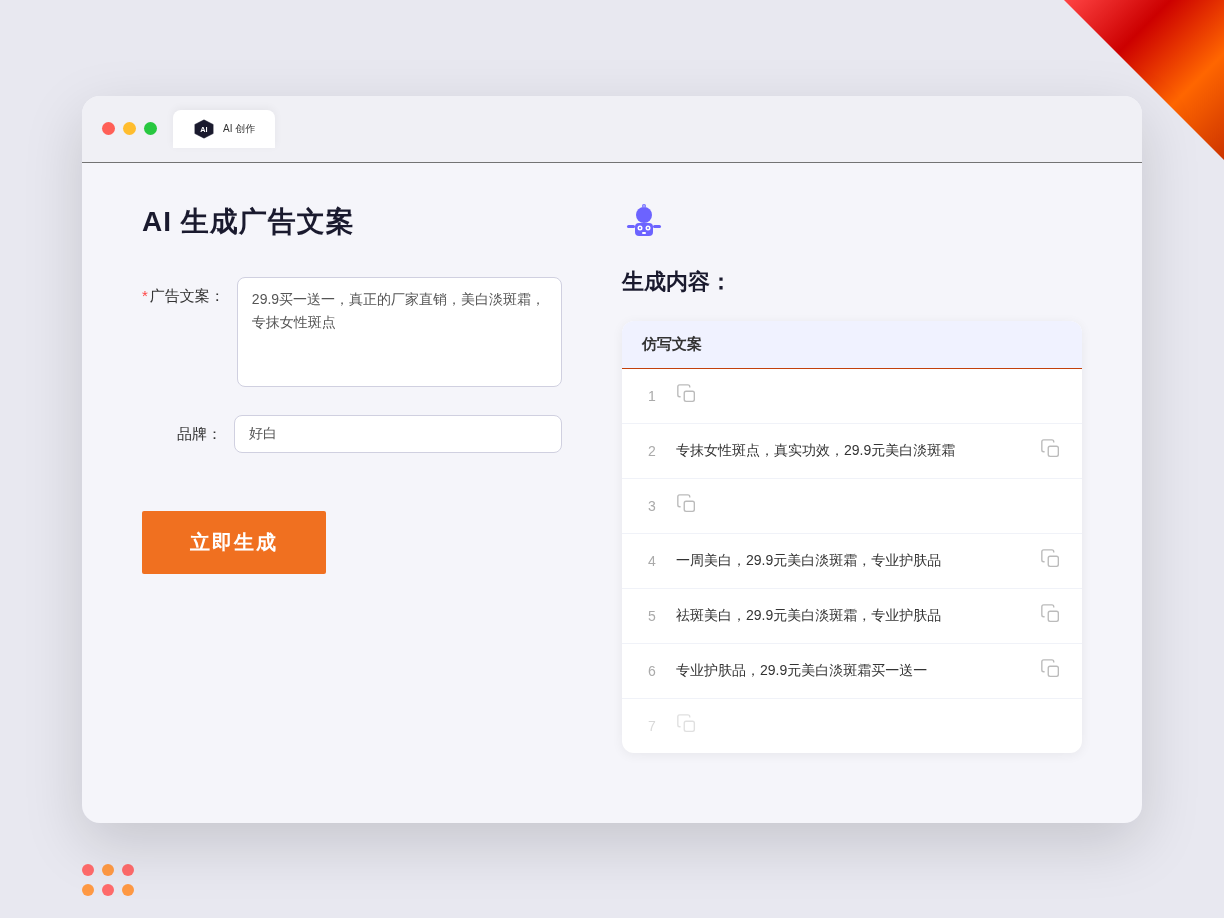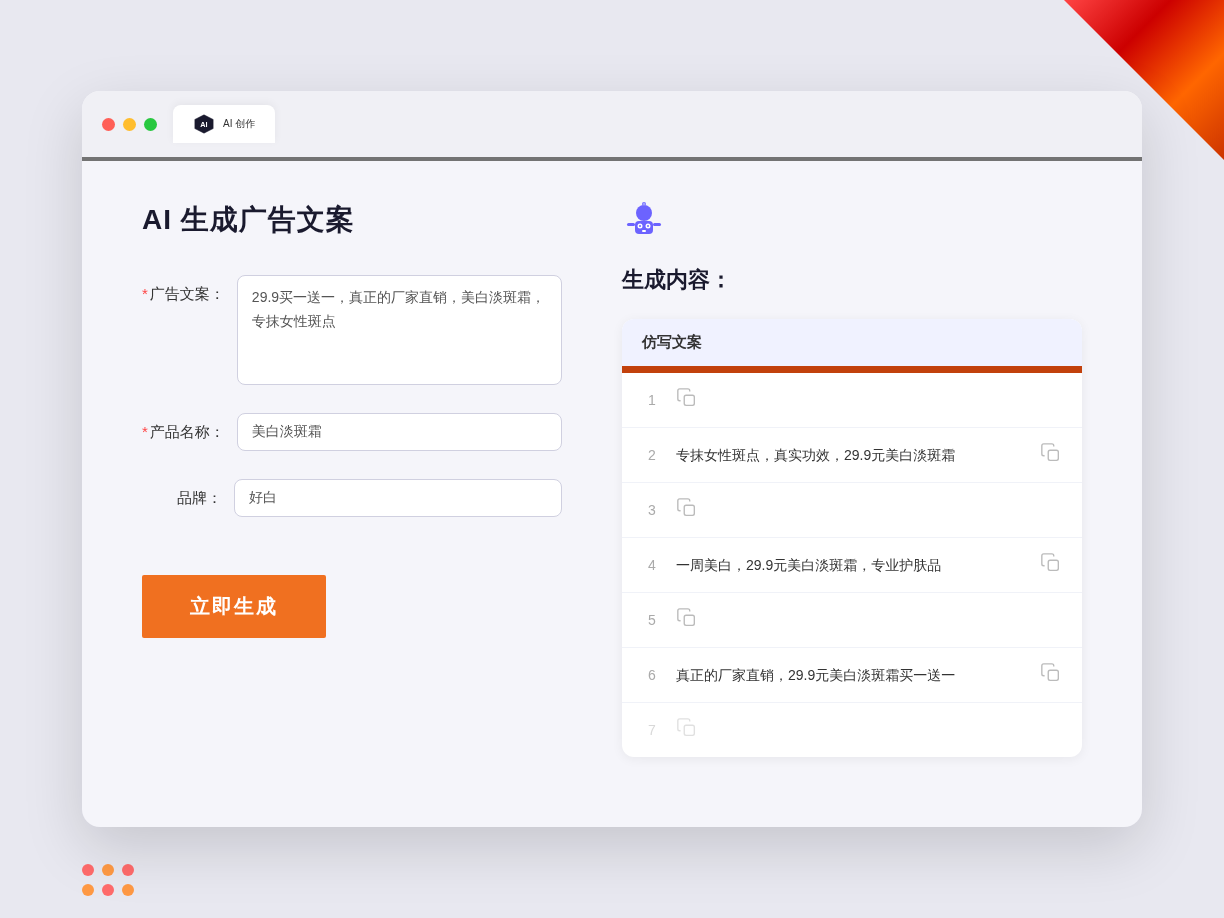--- a/index.html
+++ b/index.html
@@ -54,21 +54,21 @@
       position: relative;
       z-index: 1;
     }
 
     .browser-titlebar {
       background: #f0f0f5;
       padding: 14px 20px;
       display: flex;
       align-items: center;
       gap: 16px;
-      border-bottom: 4px solid #737373;
+      border-bottom: 1px solid #737373;
     }
 
     .traffic-lights {
       display: flex;
       gap: 8px;
       align-items: center;
     }
 
     .traffic-light {
       width: 13px;
@@ -203,21 +203,21 @@
       overflow: hidden;
       box-shadow: 0 2px 12px rgba(0,0,0,0.06);
     }
 
     .results-header {
       background: #f0f2ff;
       padding: 14px 20px;
       font-size: 15px;
       font-weight: 600;
       color: #333;
-      border-bottom: 7px solid #c2410c;
+      border-bottom: 1px solid #c2410c;
     }
 
     .result-row {
       display: flex;
       align-items: center;
       padding: 14px 20px;
       border-bottom: 1px solid #f0f2f8;
       gap: 14px;
     }
 
@@ -292,26 +292,20 @@
 
       
       <div class="form-group">
         <label class="form-label">
           <span class="required-star">*</span><span>广告文案：</span>
         </label>
         <textarea class="form-input" style="">29.9买一送一，真正的厂家直销，美白淡斑霜，专抹女性斑点</textarea>
       </div>
 
       
-      <div class="form-group">
-        <label class="form-label">
-          <span class="required-star">*</span><span>产品名称：</span>
-        </label>
-        <input type="text" class="form-input" value="美白淡斑霜" style="">
-      </div>
 
       
       <div class="form-group">
         <label class="form-label">品牌：</label>
         <input type="text" class="form-input" value="好白" style="">
       </div>
 
       
       <button class="generate-btn">立即生成</button>
     </div>
@@ -368,28 +362,29 @@
             <div class="result-row">
               <span class="result-num">4</span>
               <span class="result-text">一周美白，29.9元美白淡斑霜，专业护肤品</span>
               <span><svg class="copy-icon" viewBox="0 0 24 24" fill="none" stroke="currentColor" stroke-width="1.5" xmlns="http://www.w3.org/2000/svg">
       <rect x="9" y="9" width="11" height="11" rx="2" stroke="currentColor"></rect>
       <path d="M5 15H4a2 2 0 01-2-2V4a2 2 0 012-2h9a2 2 0 012 2v1" stroke="currentColor"></path>
     </svg></span>
             </div>
             <div class="result-row">
               <span class="result-num">5</span>
+              <span class="result-text">祛斑美白，29.9元美白淡斑霜，专业护肤品</span>
               <span><svg class="copy-icon" viewBox="0 0 24 24" fill="none" stroke="currentColor" stroke-width="1.5" xmlns="http://www.w3.org/2000/svg">
       <rect x="9" y="9" width="11" height="11" rx="2" stroke="currentColor"></rect>
       <path d="M5 15H4a2 2 0 01-2-2V4a2 2 0 012-2h9a2 2 0 012 2v1" stroke="currentColor"></path>
     </svg></span>
             </div>
             <div class="result-row">
               <span class="result-num">6</span>
-              <span class="result-text">真正的厂家直销，29.9元美白淡斑霜买一送一</span>
+              <span class="result-text">专业护肤品，29.9元美白淡斑霜买一送一</span>
               <span><svg class="copy-icon" viewBox="0 0 24 24" fill="none" stroke="currentColor" stroke-width="1.5" xmlns="http://www.w3.org/2000/svg">
       <rect x="9" y="9" width="11" height="11" rx="2" stroke="currentColor"></rect>
       <path d="M5 15H4a2 2 0 01-2-2V4a2 2 0 012-2h9a2 2 0 012 2v1" stroke="currentColor"></path>
     </svg></span>
             </div>
             <div class="result-row dimmed">
               <span class="result-num">7</span>
               <span><svg class="copy-icon" viewBox="0 0 24 24" fill="none" stroke="currentColor" stroke-width="1.5" xmlns="http://www.w3.org/2000/svg">
       <rect x="9" y="9" width="11" height="11" rx="2" stroke="currentColor"></rect>
       <path d="M5 15H4a2 2 0 01-2-2V4a2 2 0 012-2h9a2 2 0 012 2v1" stroke="currentColor"></path>

